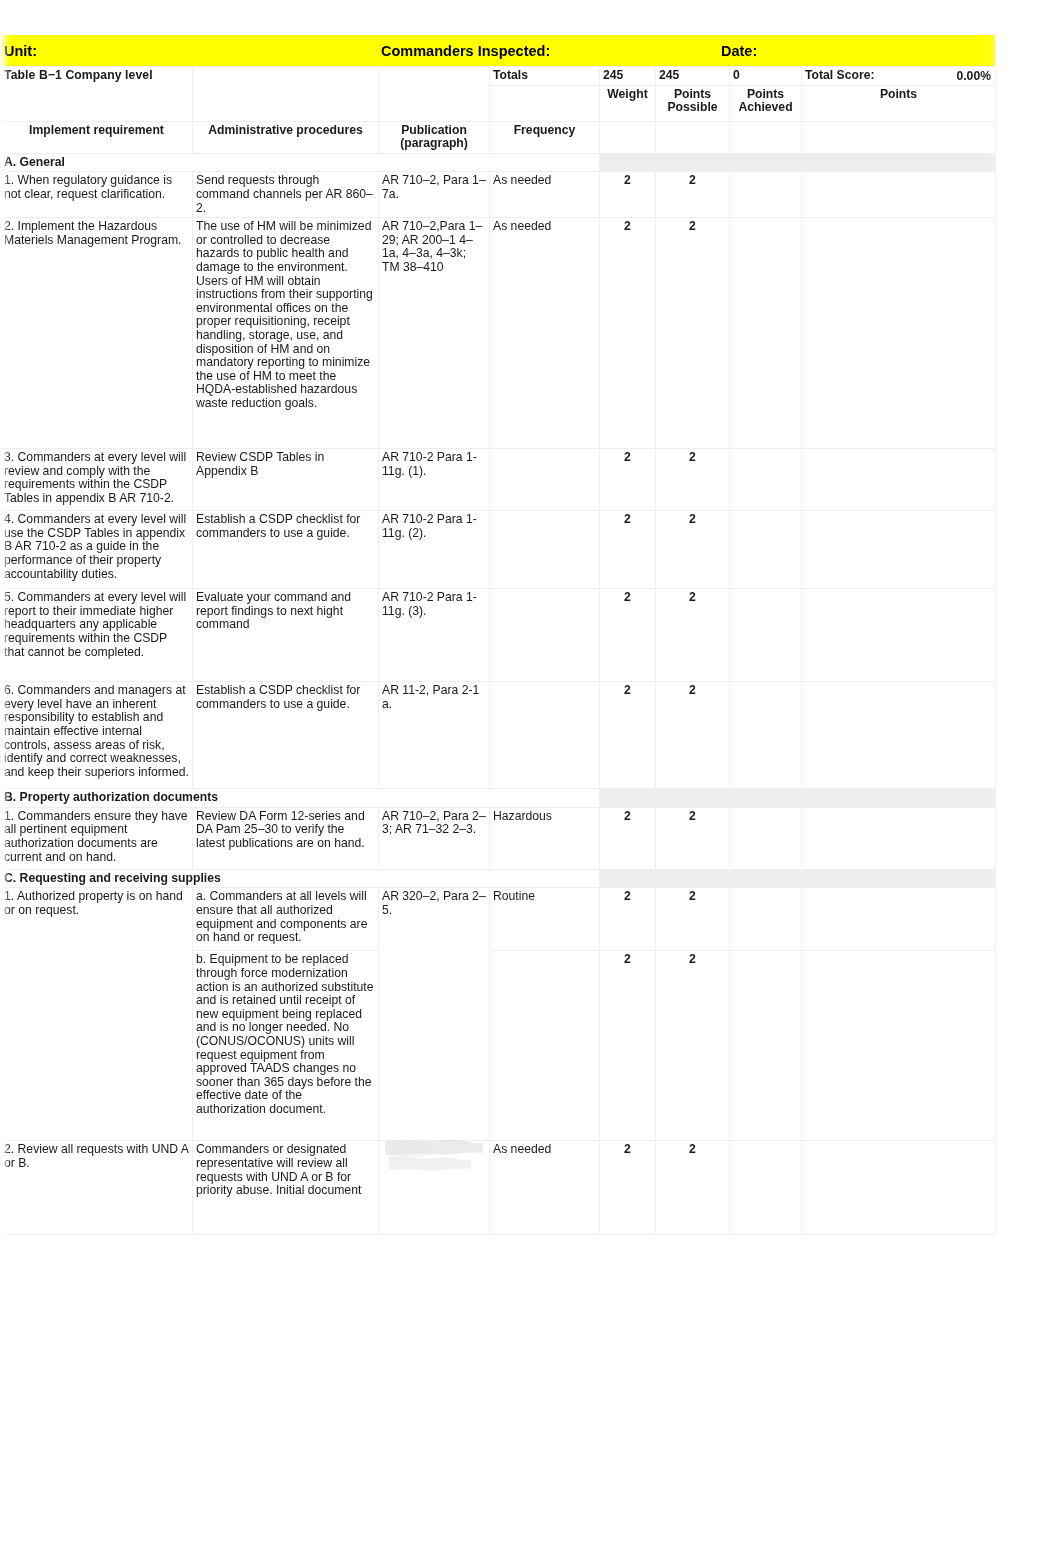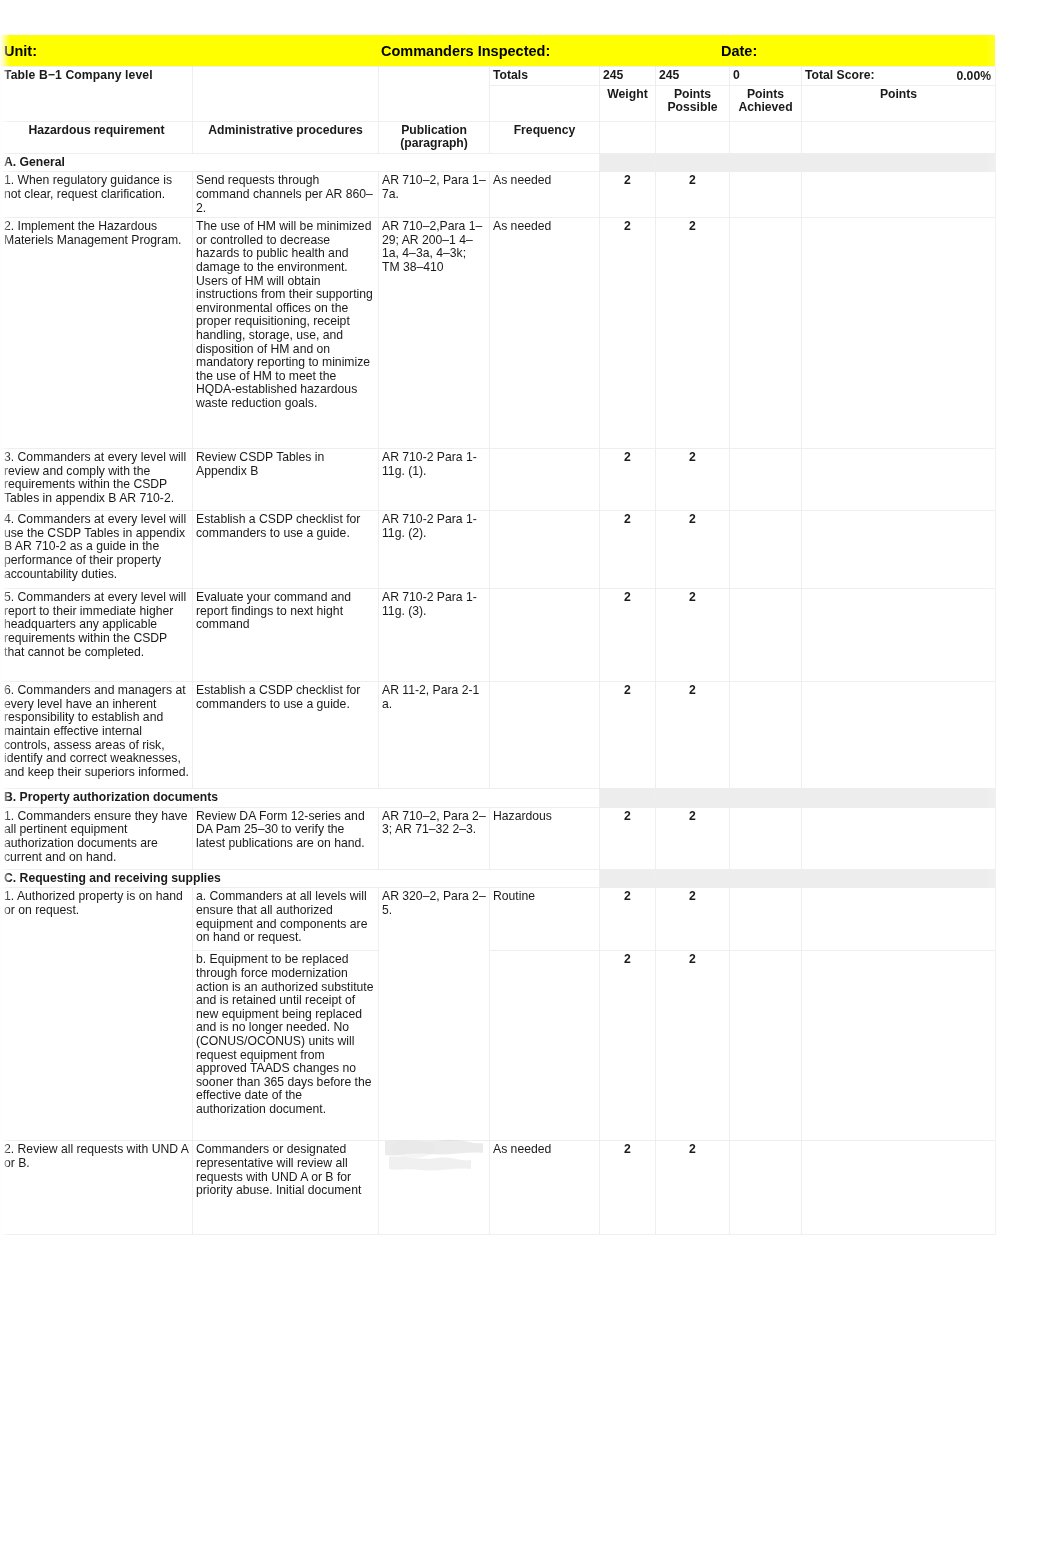--- a/index.html
+++ b/index.html
@@ -159,21 +159,21 @@
         <span>Possible</span>
       </td>
       <td>
         <span>Points</span><br>
         <span>Achieved</span>
       </td>
       <td>Points</td>
     </tr>
 
     <tr class="colhdr shade" style="height:32px;">
-      <td>Hazardous requirement</td>
+      <td>Implement requirement</td>
       <td>Administrative procedures</td>
       <td>
         <span>Publication</span><br>
         <span>(paragraph)</span>
       </td>
       <td>Frequency</td>
       <td></td>
       <td></td>
       <td></td>
       <td></td>

